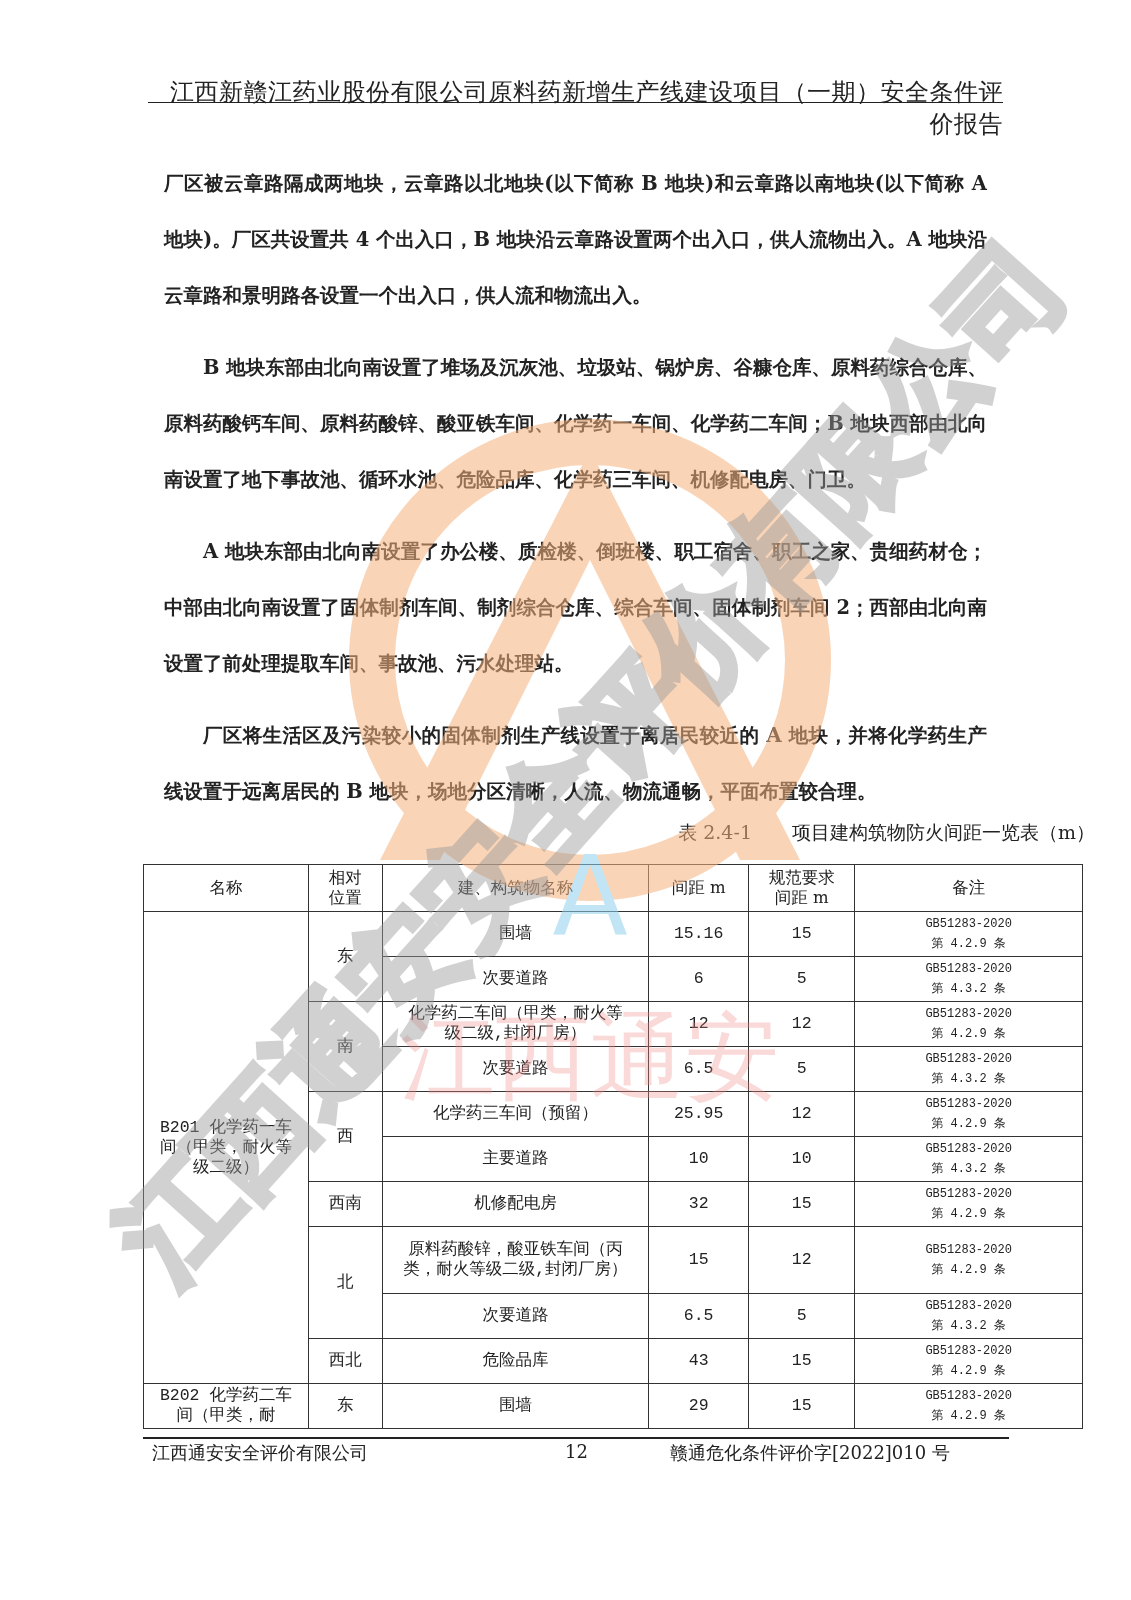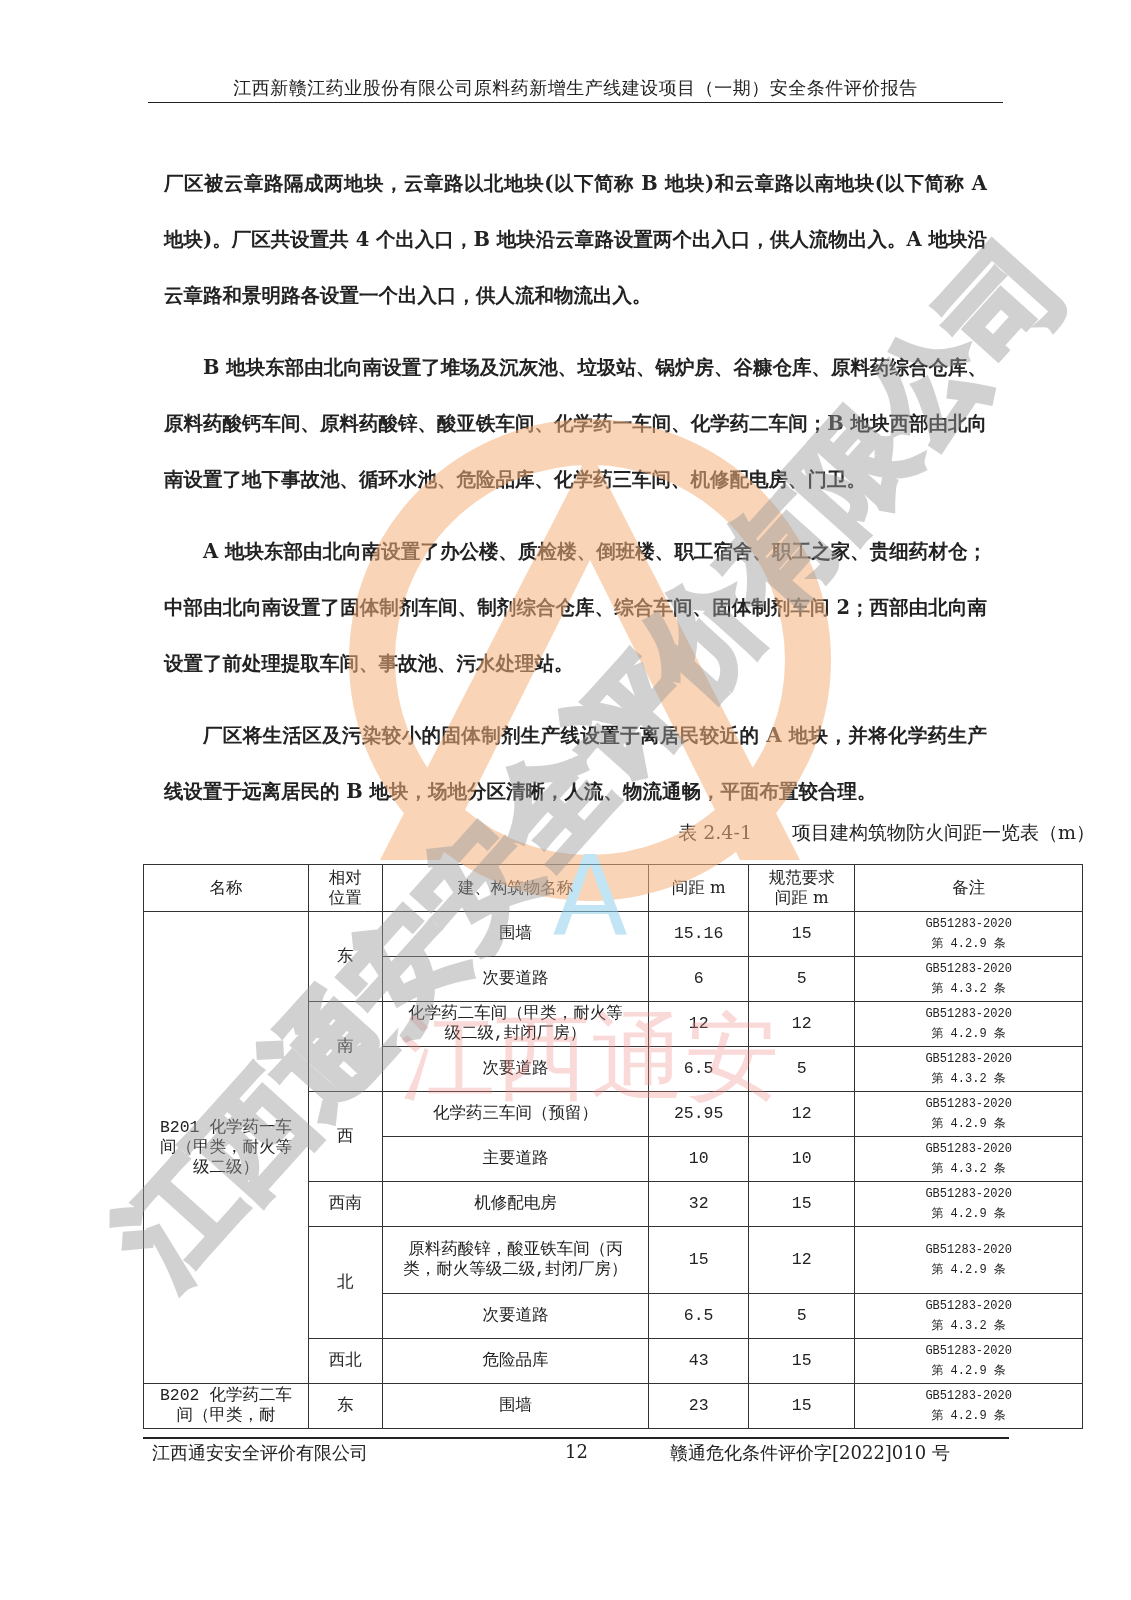--- a/index.html
+++ b/index.html
@@ -1,19 +1,19 @@
 <!DOCTYPE html>
 <html><head>
 <meta charset="utf-8">
 <style>
   html, body { margin:0; padding:0; background:#ffffff; }
   body { width:1131px; height:1600px; position:relative; overflow:hidden;
          font-family:"DejaVu Serif","Liberation Serif",serif; color:#222; }
-  .page-header { position:absolute; left:148px; top:76px; width:855px; text-align:center;
-         font-size:18px; letter-spacing:0.5px; }
+  .page-header { position:absolute; left:148px; top:76px; width:855px; text-align:right;
+         font-size:24px; letter-spacing:0.5px; }
   .header-rule { position:absolute; left:148px; top:102px; width:855px; height:0; border-top:1.5px solid #222; }
   .body-text { position:absolute; left:148px; top:140px; width:855px; font-size:19.5px; line-height:56px; }
   .body-text p { margin:16px; text-align:justify; text-align-last:left;font-weight:bold; }
   .body-text p.indent { text-indent:2em; }
   .caption { position:absolute; left:0; width:1095px; top:820px; text-align:right; font-size:19px; }
   .caption .sp { display:inline-block; width:40px; }
   table.fire { position:absolute; left:143px; top:864px; width:940px; border-collapse:collapse;
          font-size:16.5px; text-align:center; }
   table.fire td, table.fire th { border:1px solid #333; padding:0 2px; font-weight:normal; line-height:20px; }
   table.fire th { height:46px; }
@@ -125,21 +125,21 @@
     <td>危险品库</td>
     <td>43</td>
     <td>15</td>
     <td class="note"><span>GB51283-2020</span><br><span>第 4.2.9 条</span></td>
   </tr>
 
   <tr>
     <td style="padding:0 8px;">B202 化学药二车间（甲类，耐</td>
     <td>东</td>
     <td>围墙</td>
-    <td>23</td>
+    <td>29</td>
     <td>15</td>
     <td class="note"><span>GB51283-2020</span><br><span>第 4.2.9 条</span></td>
   </tr>
 </tbody>
   </table>
 <div class="tbl-bottom"></div>
 
 <div class="footer left">江西通安安全评价有限公司</div>
 <div class="footer mid">12</div>
 <div class="footer right">赣通危化条件评价字[2022]010 号</div>

